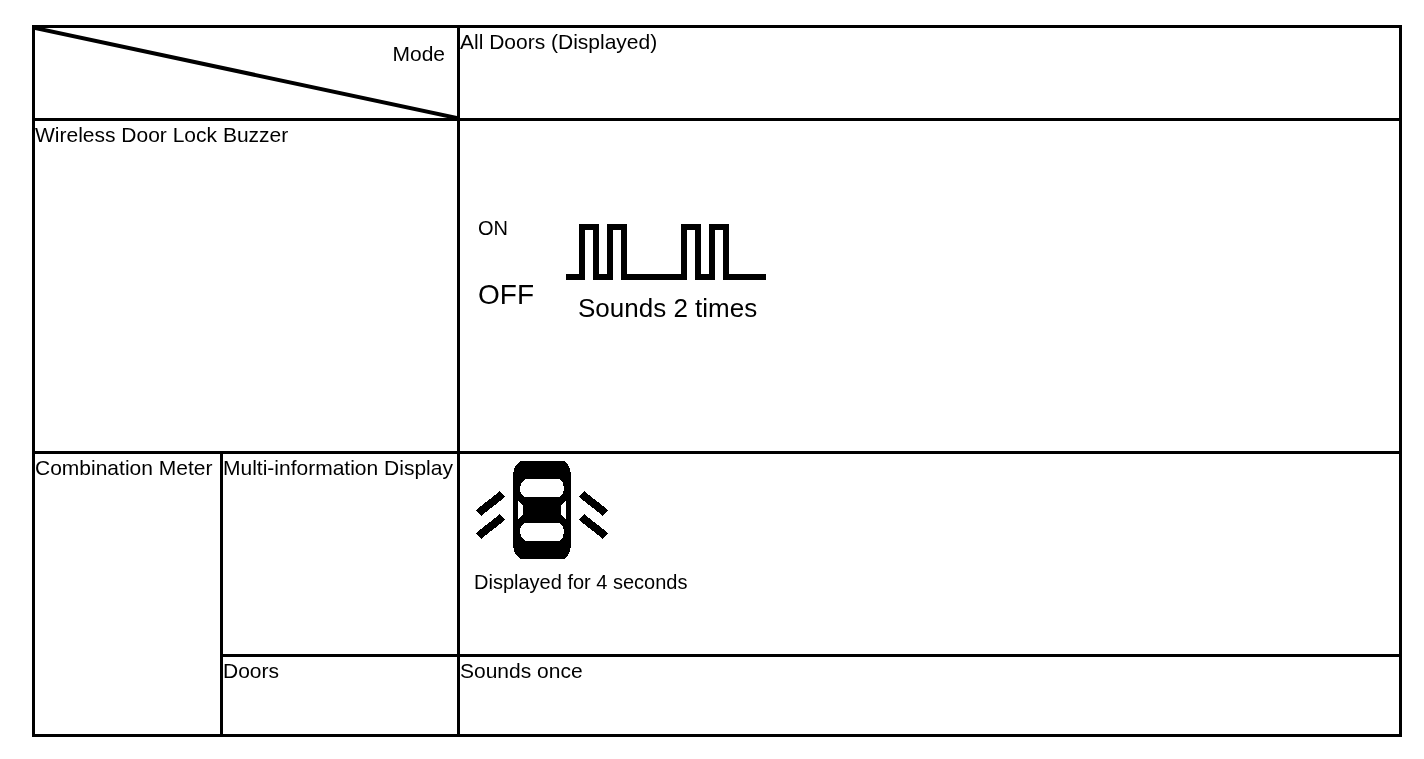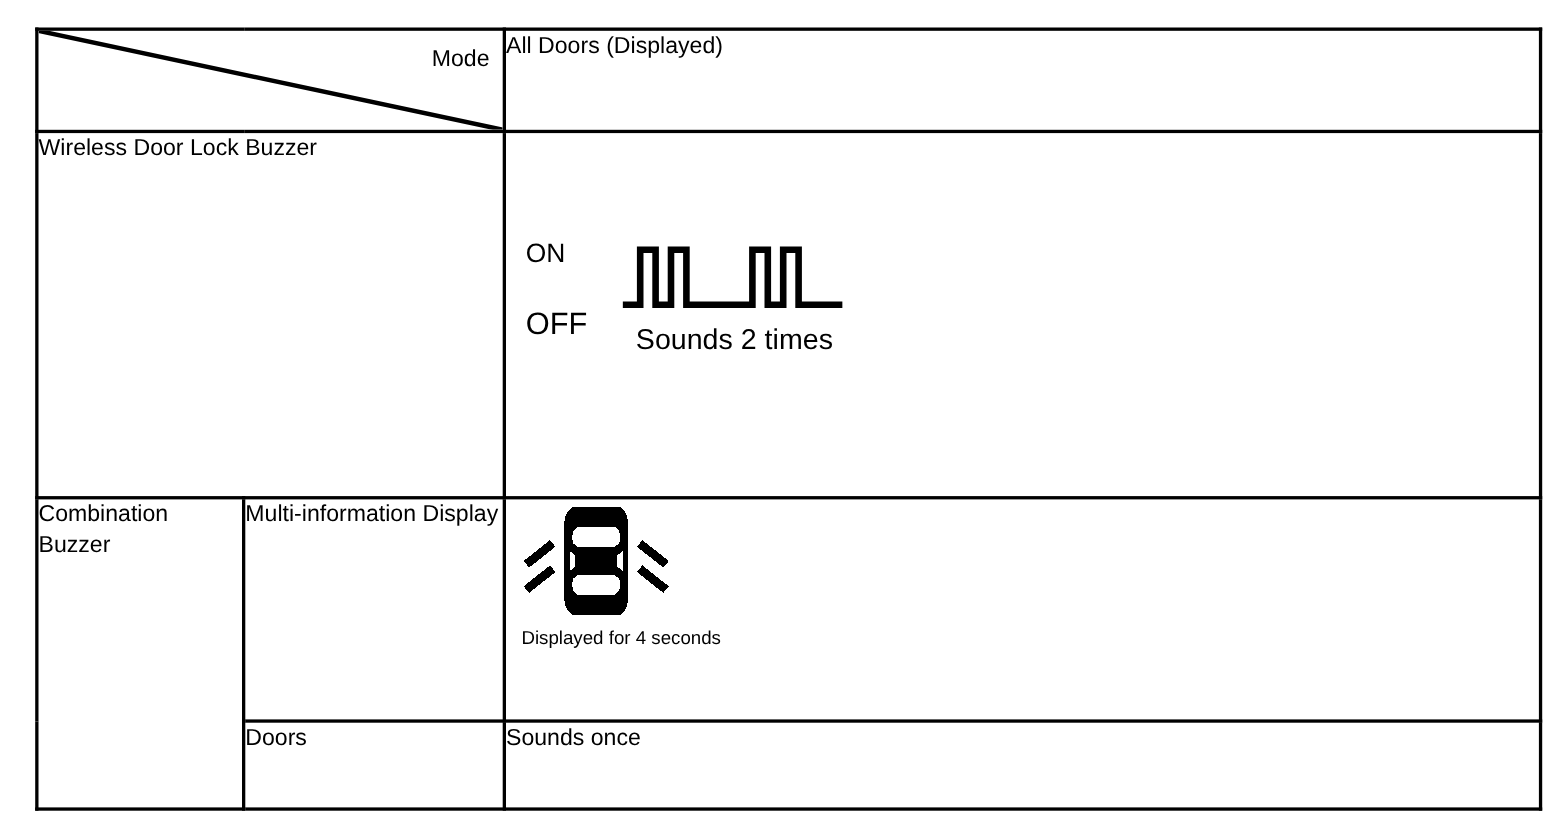--- a/index.html
+++ b/index.html
@@ -89,21 +89,21 @@
     position: absolute;
     left: 18px;
     top: 0;
     width: 420px;
     height: 100%;
   }
   .wave-on-label {
     position: absolute;
     left: 0px;
     top: 94px;
-    font-size: 24px;
+    font-size: 20px;
   }
   .wave-off-label {
     position: absolute;
     left: 0px;
     top: 155px;
     font-size: 28px;
   }
   .wave-svg {
     position: absolute;
     left: 88px;
@@ -143,21 +143,21 @@
   }
   .car-icon-svg {
     display: block;
     width: 140px;
     height: 105px;
   }
   .mid-caption {
     position: absolute;
     left: 14px;
     top: 115px;
-    font-size: 17px;
+    font-size: 20px;
     white-space: nowrap;
     text-align: right;
   }
   .last-sub {
     padding: 13px 8px 0 14px;
   }
   .last-content {
     padding: 13px 8px 0 18px;
   }
 
@@ -201,21 +201,21 @@
               <polyline fill="none" stroke="#000000" stroke-width="6" stroke-linejoin="miter" stroke-linecap="butt" points="0,56 16,56 16,6 30,6 30,56 44,56 44,6 58,6 58,56 118,56 118,6 132,6 132,56 146,56 146,6 160,6 160,56 200,56"></polyline>
             </svg>
 
             <span class="wave-caption">Sounds 2 times</span>
           </div>
         </td>
       </tr>
 
       <tr class="row-mid">
         <td rowspan="2" class="meter-name">
-          <span>Combination Buzzer</span>
+          <span>Combination Meter</span>
         </td>
         <td class="mid-sub">
           <span>Multi-information Display</span>
         </td>
         <td class="mid-content">
           <div class="car-icon-box">
             <svg class="car-icon-svg" viewBox="0 0 140 105">
               <g shape-rendering="crispEdges">
 
                 <path fill="#000000" d="

